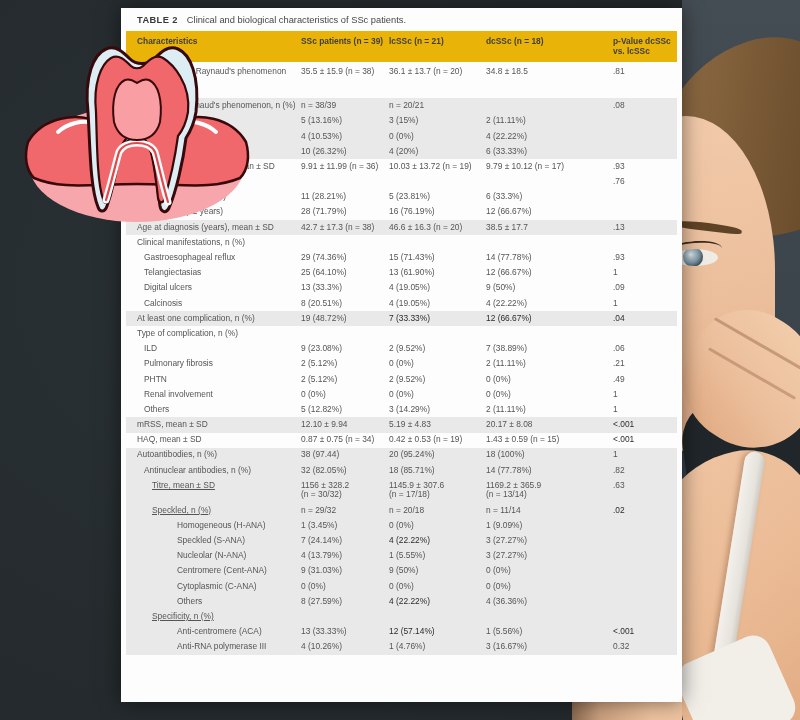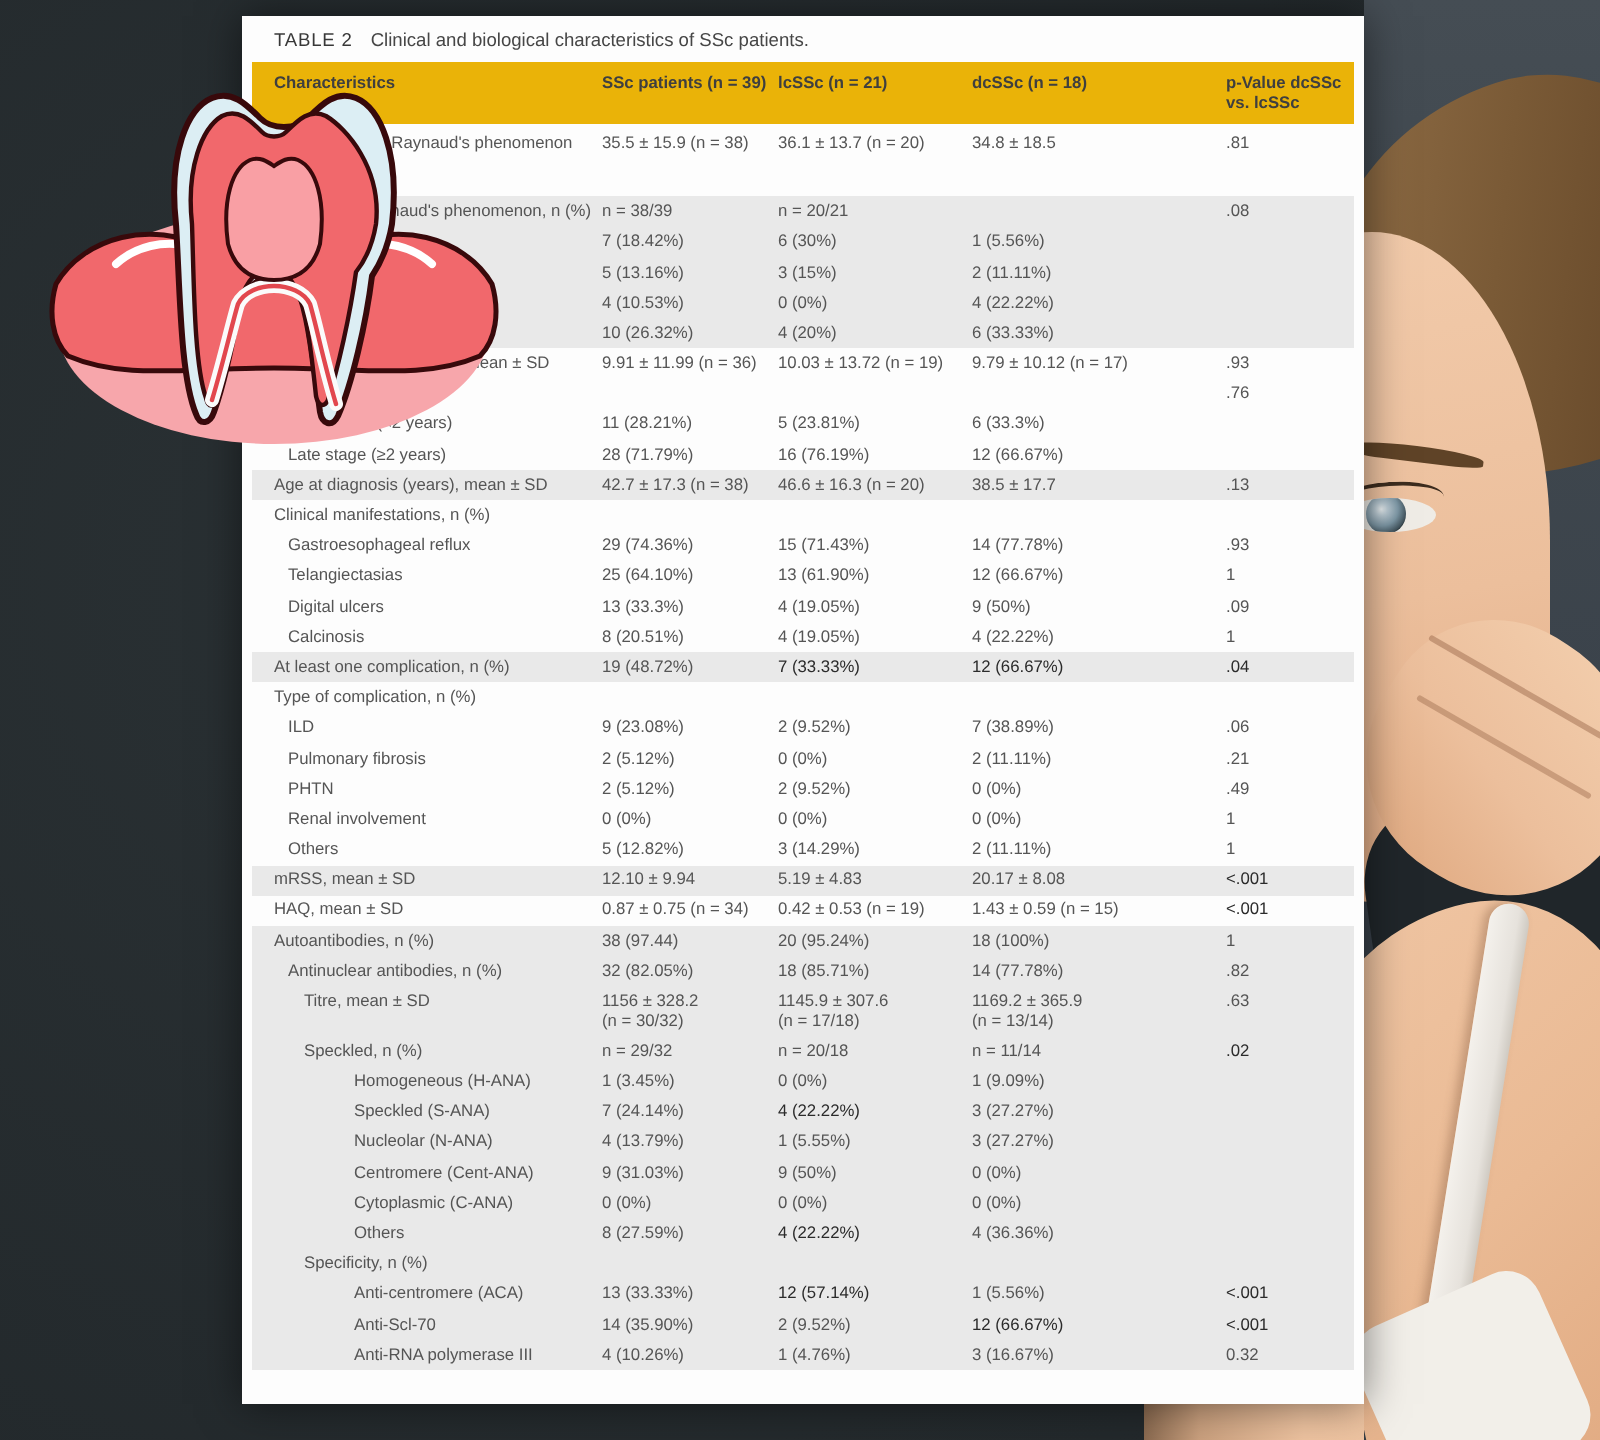--- a/index.html
+++ b/index.html
@@ -44,32 +44,32 @@
     border-radius:18px;transform:rotate(-24deg);}
   
   .shoulder-bottom{position:absolute;left:572px;top:694px;width:228px;height:26px;z-index:1;
     background:linear-gradient(90deg,#8a6a50 0%,#caa07e 12%,#eec3a0 35%,#f0c8a6 100%);}
   .shoulder-bottom .patch{position:absolute;left:138px;top:0;width:48px;height:26px;
     background:#f1eee8;transform:rotate(6deg);}
   
   .panel{position:absolute;left:121px;top:8px;width:561px;height:694px;z-index:5;
     background:#fdfdfd;overflow:hidden;box-shadow:0 0 20px rgba(0,0,0,.5);}
   .caption{padding:7px 10px 5px 16px;font-size:9.3px;color:#464646;line-height:11px;}
-  .cap-tag{font-weight:normal;color:#383838;margin-right:9px;letter-spacing:.4px;}
+  .cap-tag{font-weight:bold;color:#383838;margin-right:9px;letter-spacing:.4px;}
   table{width:551px;margin:0 5px;border-collapse:collapse;table-layout:fixed;
     font-size:8.4px;color:#555;}
   col.c0{width:175px}col.c1{width:88px}col.c2{width:97px}col.c3{width:127px}col.c4{width:auto}
   th,td{vertical-align:top;text-align:left;padding:2.8px 2px 2.8px 0;line-height:9.6px;
     white-space:pre-line;overflow:hidden;}
   thead th{background:#eab308;font-weight:bold;color:#3f3f3f;padding-top:6px;padding-bottom:6px;}
   thead th.lbl{padding-left:11px;}
   tr.shade td{background:#e9e9e9;}
   td.b{font-weight:normal;color:#2b2b2b;}
   td.lbl{padding-left:11px;}
-  td.ind1{padding-left:18px;}td.ind2{padding-left:26px;}td.ind3{padding-left:51px;}
+  td.ind1{padding-left:18px;}td.ind2{padding-left:26px;text-decoration:underline;}td.ind3{padding-left:51px;}
   tr.tall td{padding-top:5px;padding-bottom:12px;}
   
   .tooth{position:absolute;left:22px;top:34px;width:230px;height:190px;z-index:8;}
 </style>
 </head>
 <body>
 
 <div class="photo">
   <div class="ph-hair"></div>
   <div class="ph-face"></div>
@@ -121,27 +121,20 @@
         </tr>
         <tr class="shade ">
           <td class="lbl">Duration of Raynaud's phenomenon, n (%)</td>
           <td>n = 38/39</td>
           <td>n = 20/21</td>
           <td></td>
           <td>.08</td>
         </tr>
         <tr class="shade ">
           <td class="lbl"></td>
-          <td>7 (18.42%)</td>
-          <td>6 (30%)</td>
-          <td>1 (5.56%)</td>
-          <td></td>
-        </tr>
-        <tr class="shade ">
-          <td class="lbl"></td>
           <td>5 (13.16%)</td>
           <td>3 (15%)</td>
           <td>2 (11.11%)</td>
           <td></td>
         </tr>
         <tr class="shade ">
           <td class="lbl"></td>
           <td>4 (10.53%)</td>
           <td>0 (0%)</td>
           <td>4 (22.22%)</td>
@@ -365,27 +358,20 @@
           <td></td>
           <td></td>
           <td></td>
           <td></td>
         </tr>
         <tr class="shade ">
           <td class="lbl ind3">Anti-centromere (ACA)</td>
           <td>13 (33.33%)</td>
           <td class="b">12 (57.14%)</td>
           <td>1 (5.56%)</td>
-          <td class="b">&lt;.001</td>
-        </tr>
-        <tr class="shade ">
-          <td class="lbl ind3">Anti-Scl-70</td>
-          <td>14 (35.90%)</td>
-          <td>2 (9.52%)</td>
-          <td class="b">12 (66.67%)</td>
           <td class="b">&lt;.001</td>
         </tr>
         <tr class="shade ">
           <td class="lbl ind3">Anti-RNA polymerase III</td>
           <td>4 (10.26%)</td>
           <td>1 (4.76%)</td>
           <td>3 (16.67%)</td>
           <td>0.32</td>
         </tr>
       </tbody>

